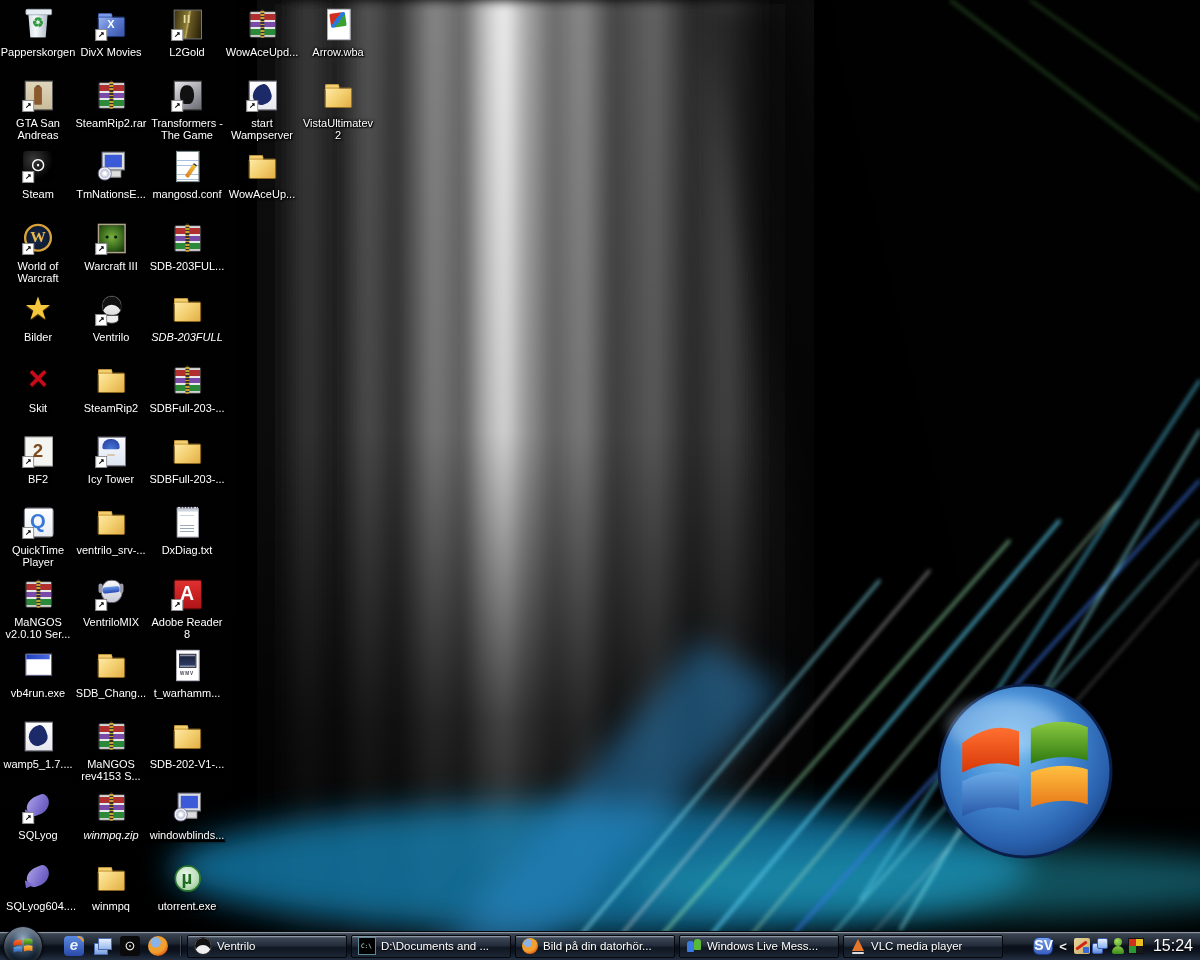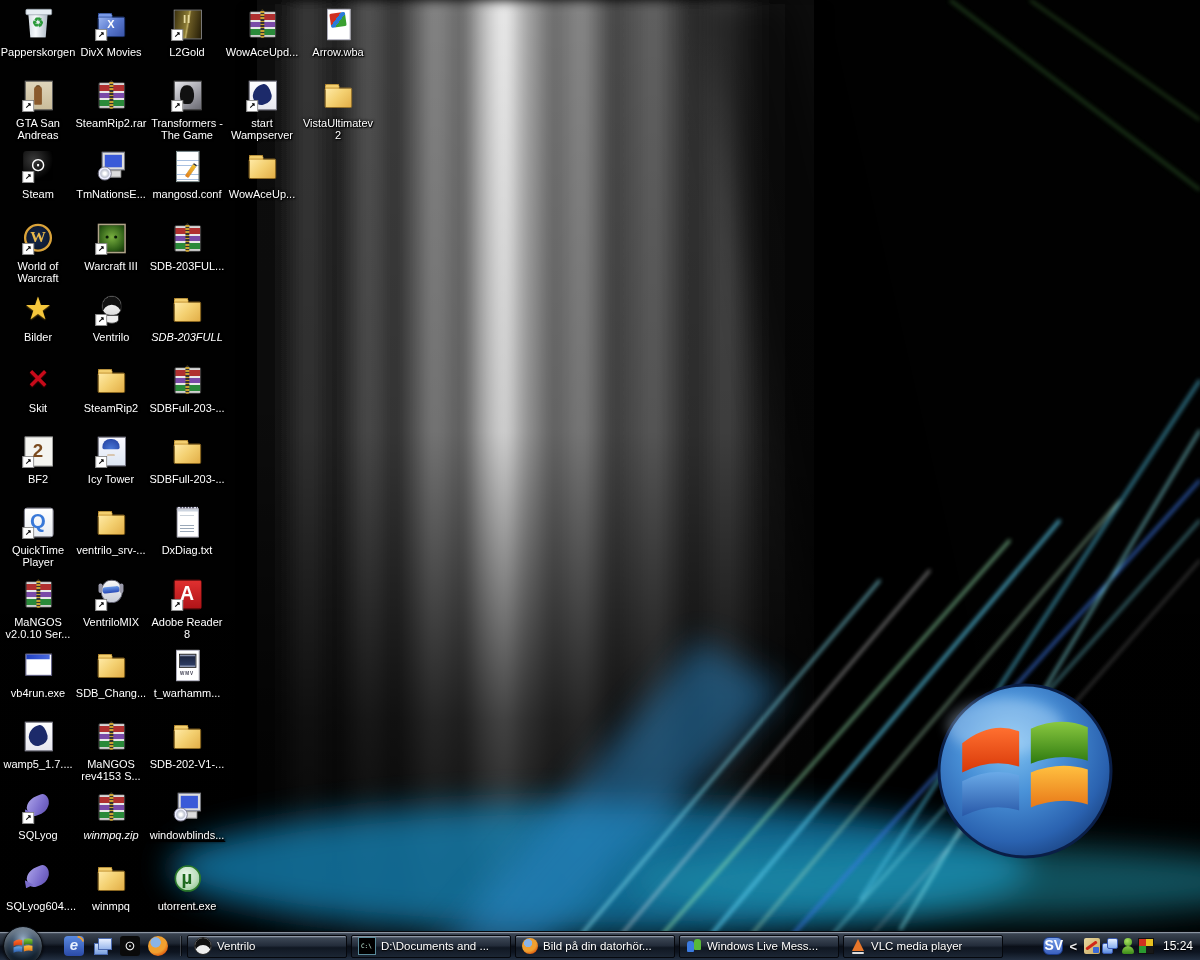--- a/index.html
+++ b/index.html
@@ -174,21 +174,21 @@
   .tri-blocks::after{content:"";position:absolute;right:0;top:0;width:9px;height:9px;border:1px solid #3a5ab0;border-radius:2px;
       background:linear-gradient(#e8f2ff,#88b0f0)}
   .tri-person::before{content:"";position:absolute;left:4px;top:0;width:8px;height:8px;border-radius:50%;
       background:radial-gradient(circle at 40% 35%,#a8e060,#4a9a20)}
   .tri-person::after{content:"";position:absolute;left:2px;top:8px;width:12px;height:8px;border-radius:6px 6px 2px 2px;
       background:linear-gradient(#88c848,#3a8a18)}
   .tri-grid{background:#111}
   .tri-grid::after{content:"";position:absolute;inset:1px;background-repeat:no-repeat;background-size:50% 50%;
       background-position:0 0,100% 0,0 100%,100% 100%;
       background-image:linear-gradient(#d03020,#d03020),linear-gradient(#e8c020,#e8c020),linear-gradient(#2a9a30,#2a9a30),linear-gradient(#181818,#181818)}
-  .clock{color:#fff;font-size:12px;margin-left:4px;text-shadow:0 1px 1px #000}
+  .clock{color:#fff;font-size:16px;margin-left:4px;text-shadow:0 1px 1px #000}
 </style>
 </head>
 <body>
 
 <svg class="wall" width="1200" height="960" viewBox="0 0 1200 960">
   <defs>
     <linearGradient id="curt" x1="0" y1="0" x2="1" y2="0">
       <stop offset="0" stop-color="#010101"></stop>
         <stop offset=".06" stop-color="#0a0a0a"></stop>
       <stop offset=".12" stop-color="#3a3a3a"></stop>

